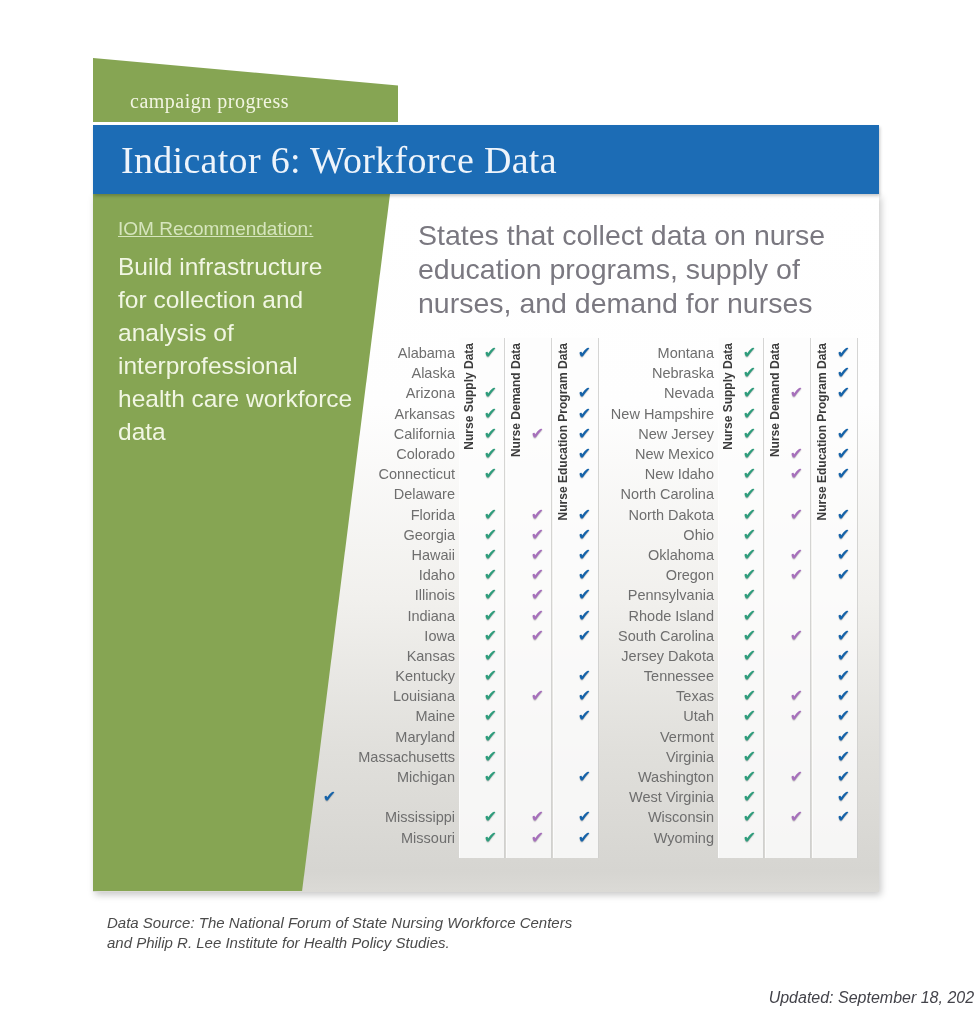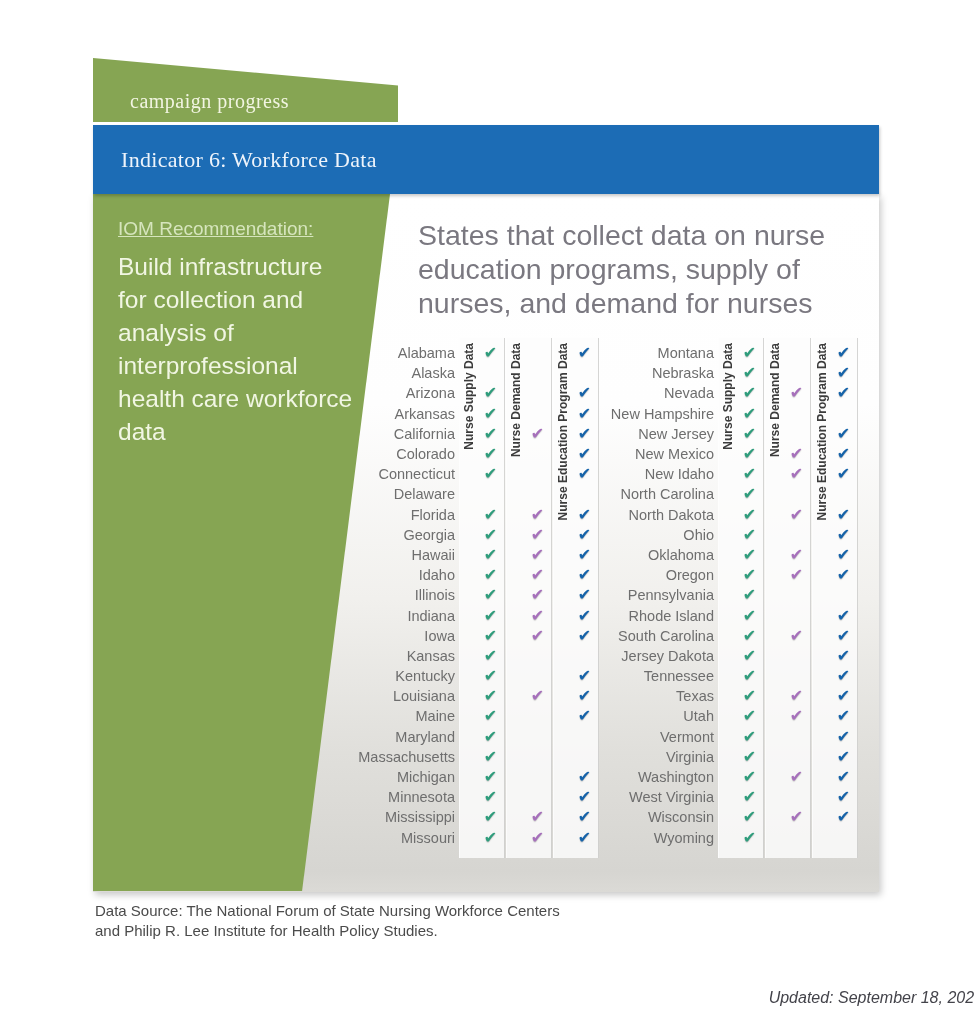--- a/index.html
+++ b/index.html
@@ -9,21 +9,21 @@
   
   .banner{position:absolute;left:93px;top:58px;width:305px;height:64px;background:var(--green,#86A553);
           clip-path:polygon(0 0,100% 43%,100% 100%,0 100%);z-index:3;
           filter:drop-shadow(1px 2px 2px rgba(0,0,0,.25));}
   .banner .banner-label{position:absolute;left:37px;bottom:9px;font-family:"Liberation Serif",serif;
           font-size:20px;color:#f2f5e2;letter-spacing:.5px;}
 
   
   .header{position:absolute;left:93px;top:125px;width:786px;height:69px;background:var(--blue,#1C6CB5);
           z-index:4;display:flex;align-items:center;box-shadow:1px 2px 3px rgba(0,0,0,.22);}
-  .header h1{margin:0 0 0 28px;font-family:"Liberation Serif",serif;font-size:22px;font-weight:400;
+  .header h1{margin:0 0 0 28px;font-family:"Liberation Serif",serif;font-size:38px;font-weight:400;
           color:#eef4fb;letter-spacing:.3px;}
 
   
   .card{position:absolute;left:93px;top:194px;width:786px;height:698px;z-index:1;
         background:linear-gradient(180deg,#ffffff 0%,#fefefe 30%,#f1f0ed 58%,#e0dfdb 80%,#d6d5d1 97%,#dbdad6 100%);
         box-shadow:2px 3px 7px rgba(0,0,0,.22);}
 
   
   .sidebar{position:absolute;left:93px;top:194px;width:297px;height:697px;background:var(--green,#86A553);
         clip-path:polygon(0 0,100% 0,70.4% 100%,0 100%);z-index:2;
@@ -51,21 +51,21 @@
   .tbl-left{left:107px}.tbl-right{left:366px}
   .row{display:flex;height:20.2px;align-items:center;}
   .state{width:255px;text-align:right;font-size:14.5px;color:#6e6e6e;white-space:nowrap;}
   .cell{width:47px;display:flex;justify-content:center;padding-left:12px;box-sizing:border-box;}
   .cell-first{margin-left:6px;}
   .chk{font-family:"DejaVu Sans",sans-serif;font-size:16px;font-weight:bold;line-height:1;
         text-shadow:0 1px 1px rgba(40,40,40,.25);}
   .chk-s{color:var(--c-supply,#2F9D7C)}.chk-d{color:var(--c-demand,#A670BB)}.chk-e{color:var(--c-edu,#1663A9)}
 
   
-  .source{position:absolute;left:95px;top:901px;margin:0;font-size:15px;line-height:20px;color:#4b4b4b;}
+  .source{position:absolute;left:95px;top:901px;margin:12px;font-size:15px;line-height:20px;color:#4b4b4b;font-style:italic;}
   .updated{position:absolute;right:19px;top:989px;margin:0;font-size:16px;font-style:italic;color:#43434a;}
 </style>
 </head>
 <body>
 
 <div class="page">
 
   <div class="banner">
     <span class="banner-label">campaign progress</span>
   </div>
@@ -310,21 +310,20 @@
           <span class="state">Michigan</span>
           <span class="cell cell-first">
             <span class="chk chk-s">✔</span>
           </span>
           <span class="cell"></span>
           <span class="cell">
             <span class="chk chk-e">✔</span>
           </span>
         </div>
         <div class="row">
-          <span class="state">Minnesota</span>
           <span class="cell cell-first">
             <span class="chk chk-s">✔</span>
           </span>
           <span class="cell"></span>
           <span class="cell">
             <span class="chk chk-e">✔</span>
           </span>
         </div>
         <div class="row">
           <span class="state">Mississippi</span>

